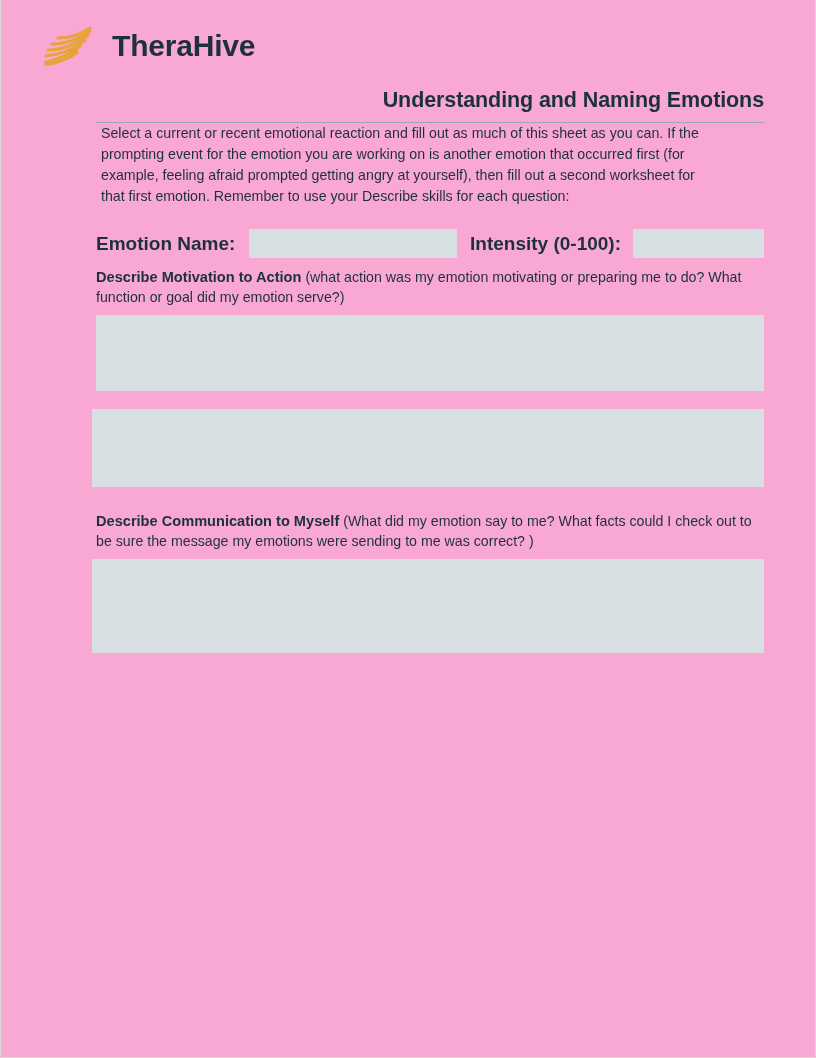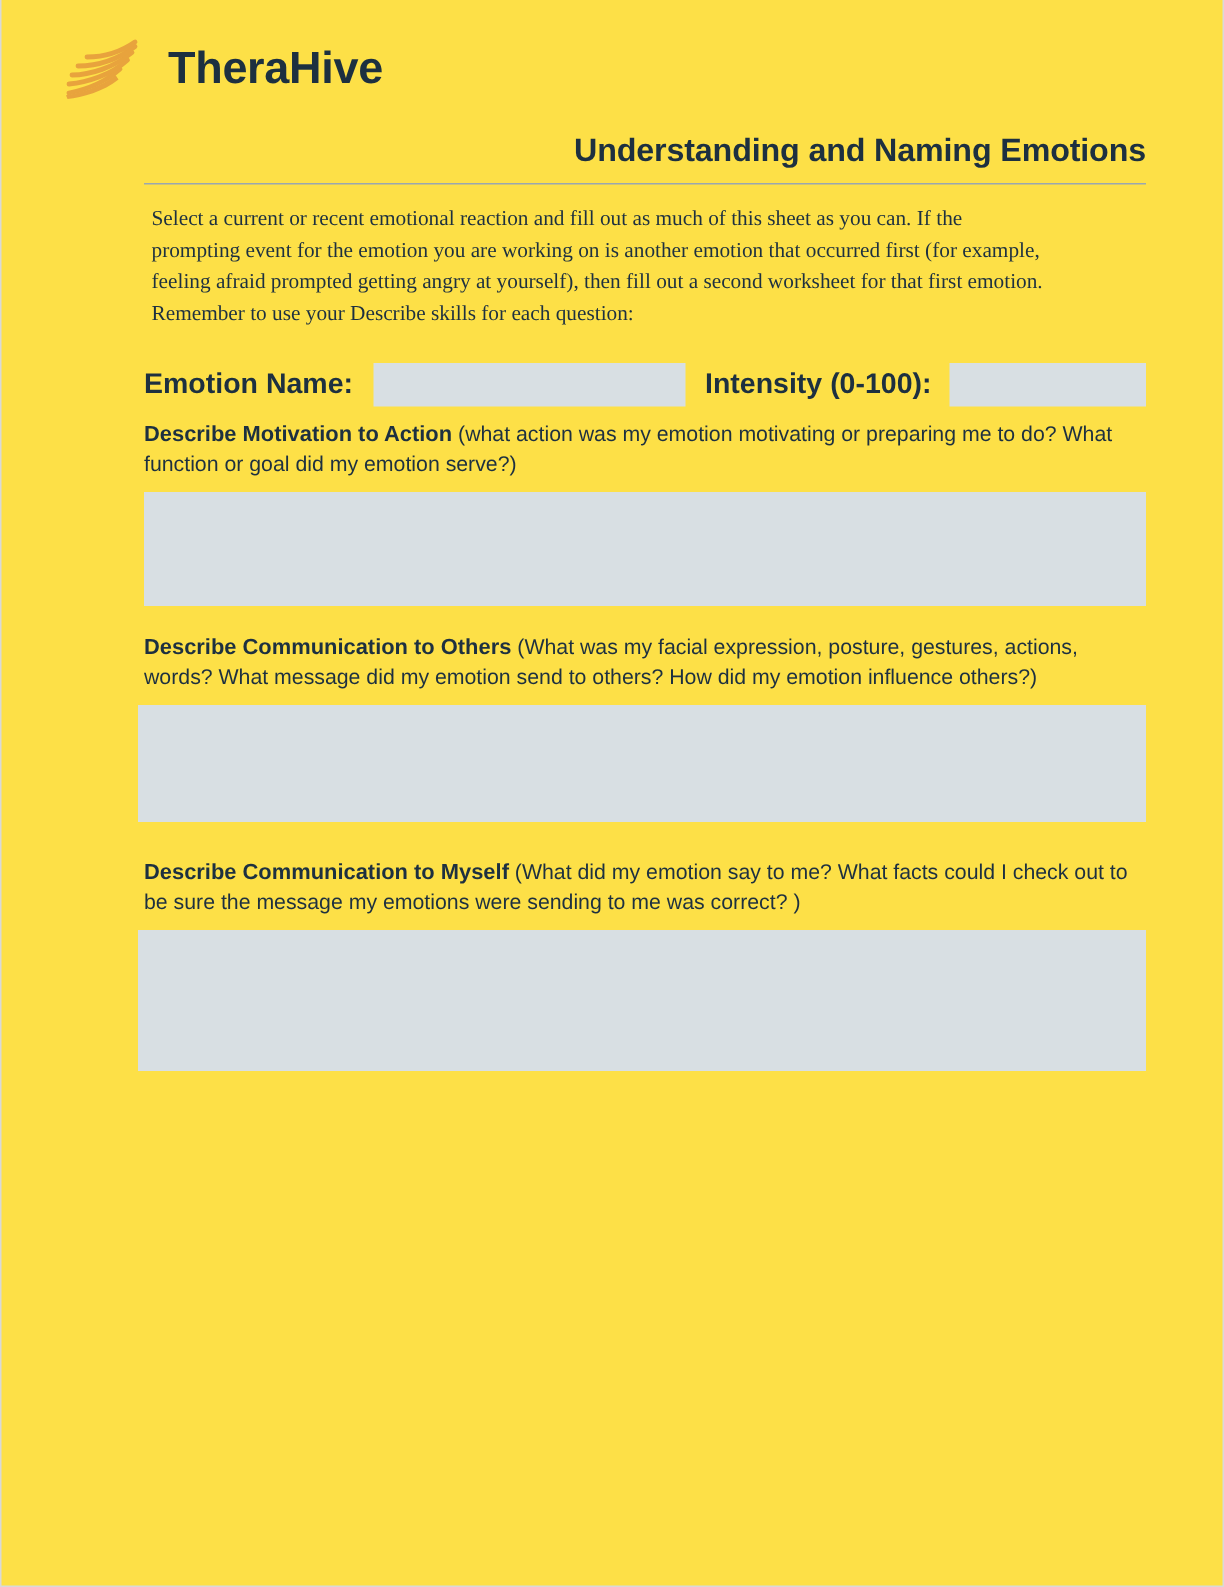--- a/index.html
+++ b/index.html
@@ -6,21 +6,21 @@
   html, body {
     margin: 0;
     padding: 0;
     background: #ffffff;
     font-family: "Liberation Sans", sans-serif;
   }
   .page {
     position: relative;
     width: 816px;
     height: 1058px;
-    background: #fde047;
+    background: #f9a8d4;
     overflow: hidden;
   }
   
   .page-edge-left, .page-edge-right {
     position: absolute;
     top: 0;
     bottom: 0;
     width: 1px;
     background: #d9d9d9;
   }
@@ -67,27 +67,25 @@
   .doc-title {
     font-size: 21.5px;
     font-weight: bold;
     color: #1d3040;
     padding-bottom: 9px;
     border-bottom: 1px solid #9aa7b0;
     letter-spacing: -0.1px;
     text-align: right;
   }
   .intro {
-    margin-top: 13px;
     font-size: 14.2px;
     line-height: 21px;
     color: #1d3040;
     width: 604px;
     padding-left: 5px;
-    font-family: Liberation Serif, serif;
   }
 
   
   .row-emotion {
     margin-top: 22px;
     display: flex;
     align-items: center;
   }
   .field-label {
     font-size: 19px;
@@ -173,24 +171,20 @@
 
     <div class="section s2">
       <div class="section-prompt">
         <span class="lead">Describe Motivation to Action</span>
         <span>(what action was my emotion motivating or preparing me to do? What function or goal did my emotion serve?)</span>
       </div>
       <div class="answer-box h2"></div>
     </div>
 
     <div class="section s3">
-      <div class="section-prompt">
-        <span class="lead">Describe Communication to Others</span>
-        <span>(What was my facial expression, posture, gestures, actions, words? What message did my emotion send to others? How did my emotion influence others?)</span>
-      </div>
       <div class="answer-box h3"></div>
     </div>
 
     <div class="section s4">
       <div class="section-prompt">
         <span class="lead">Describe Communication to Myself</span>
         <span>(What did my emotion say to me? What facts could I check out to be sure the message my emotions were sending to me was correct? )</span>
       </div>
       <div class="answer-box h4"></div>
     </div>

